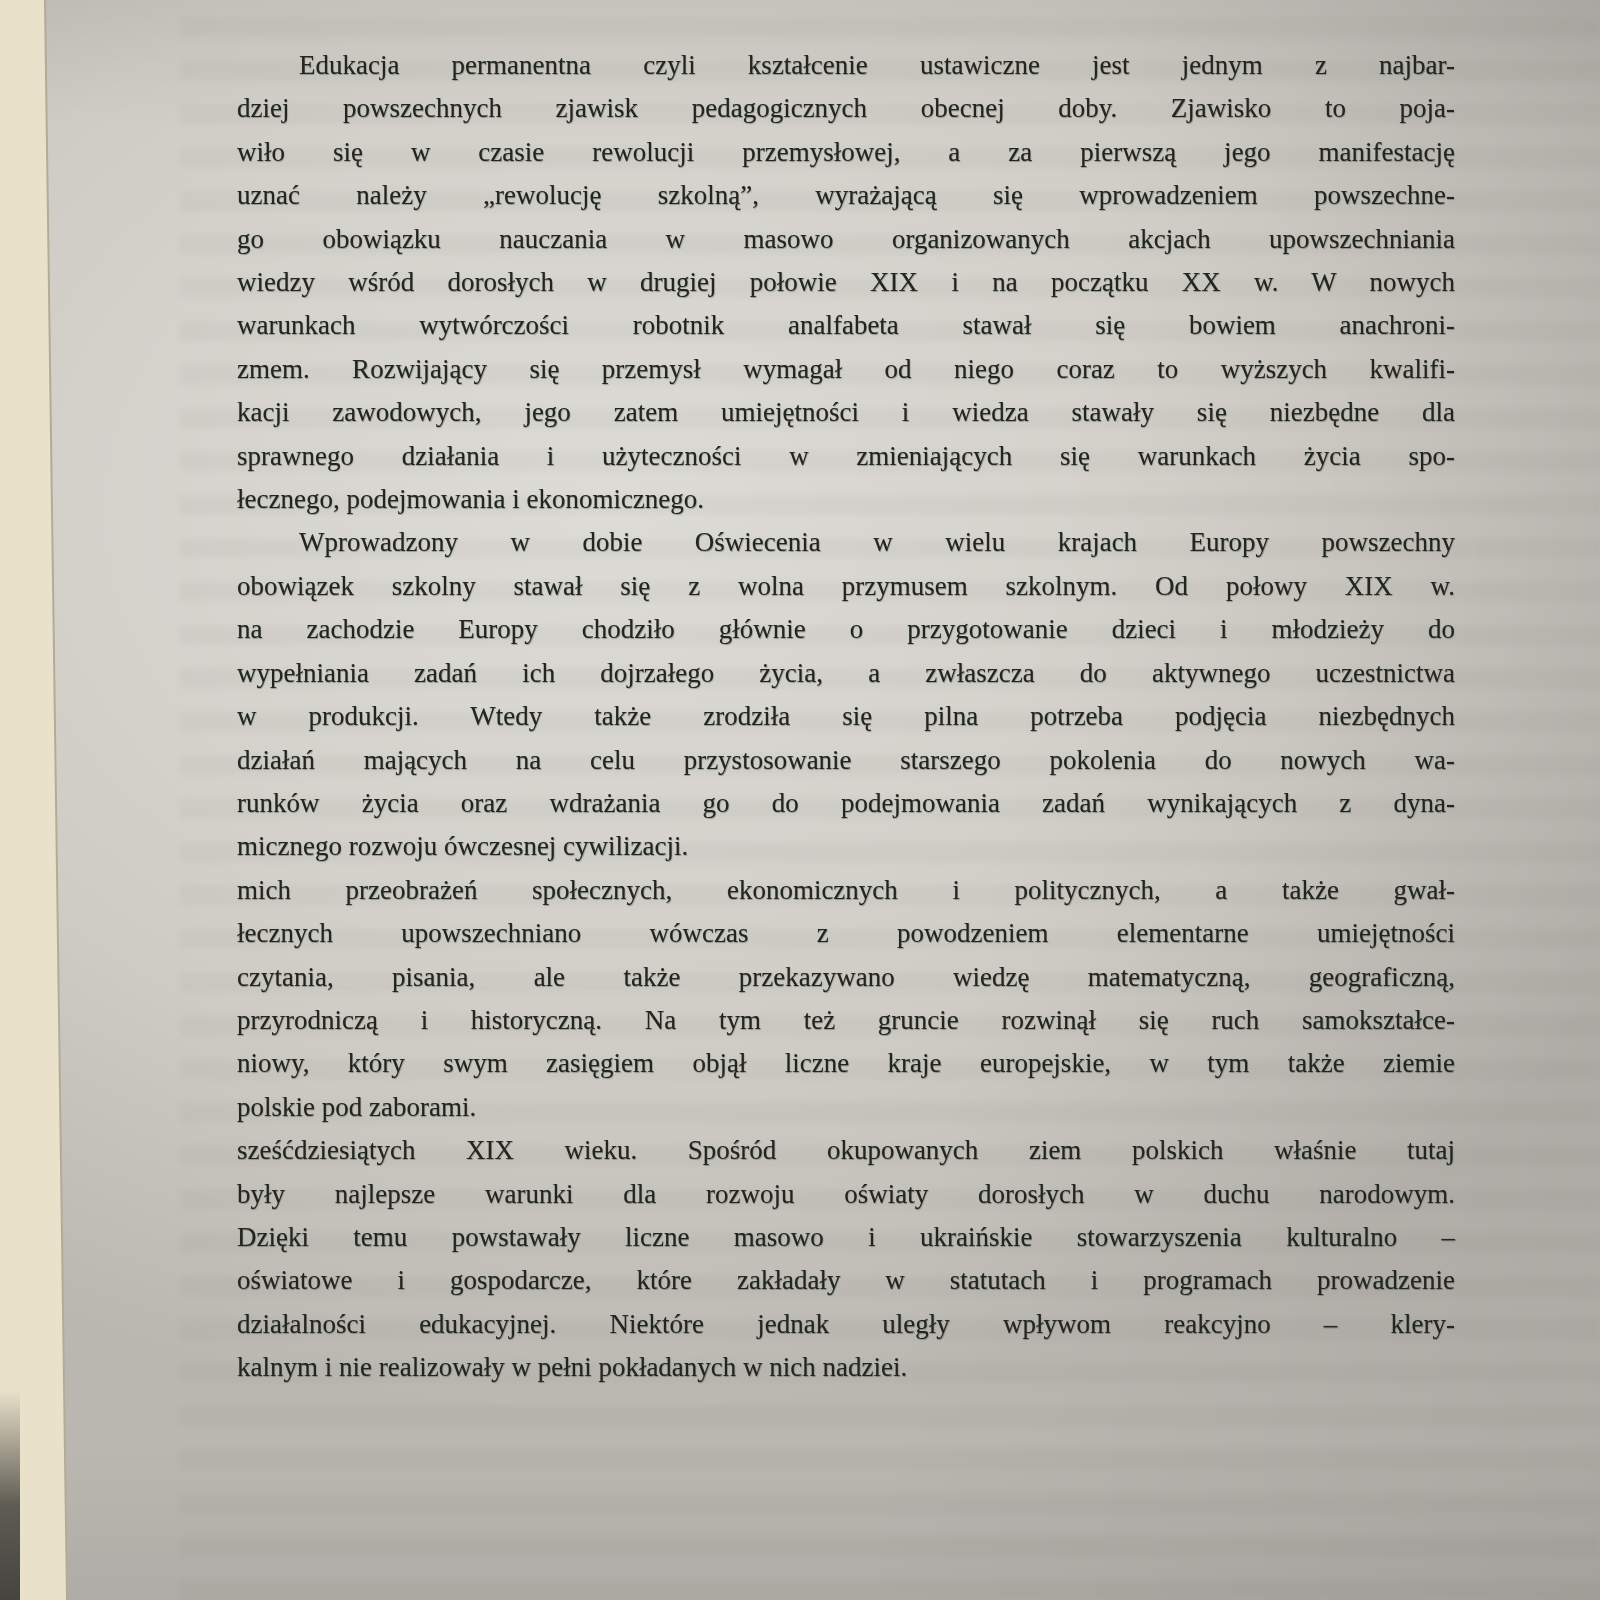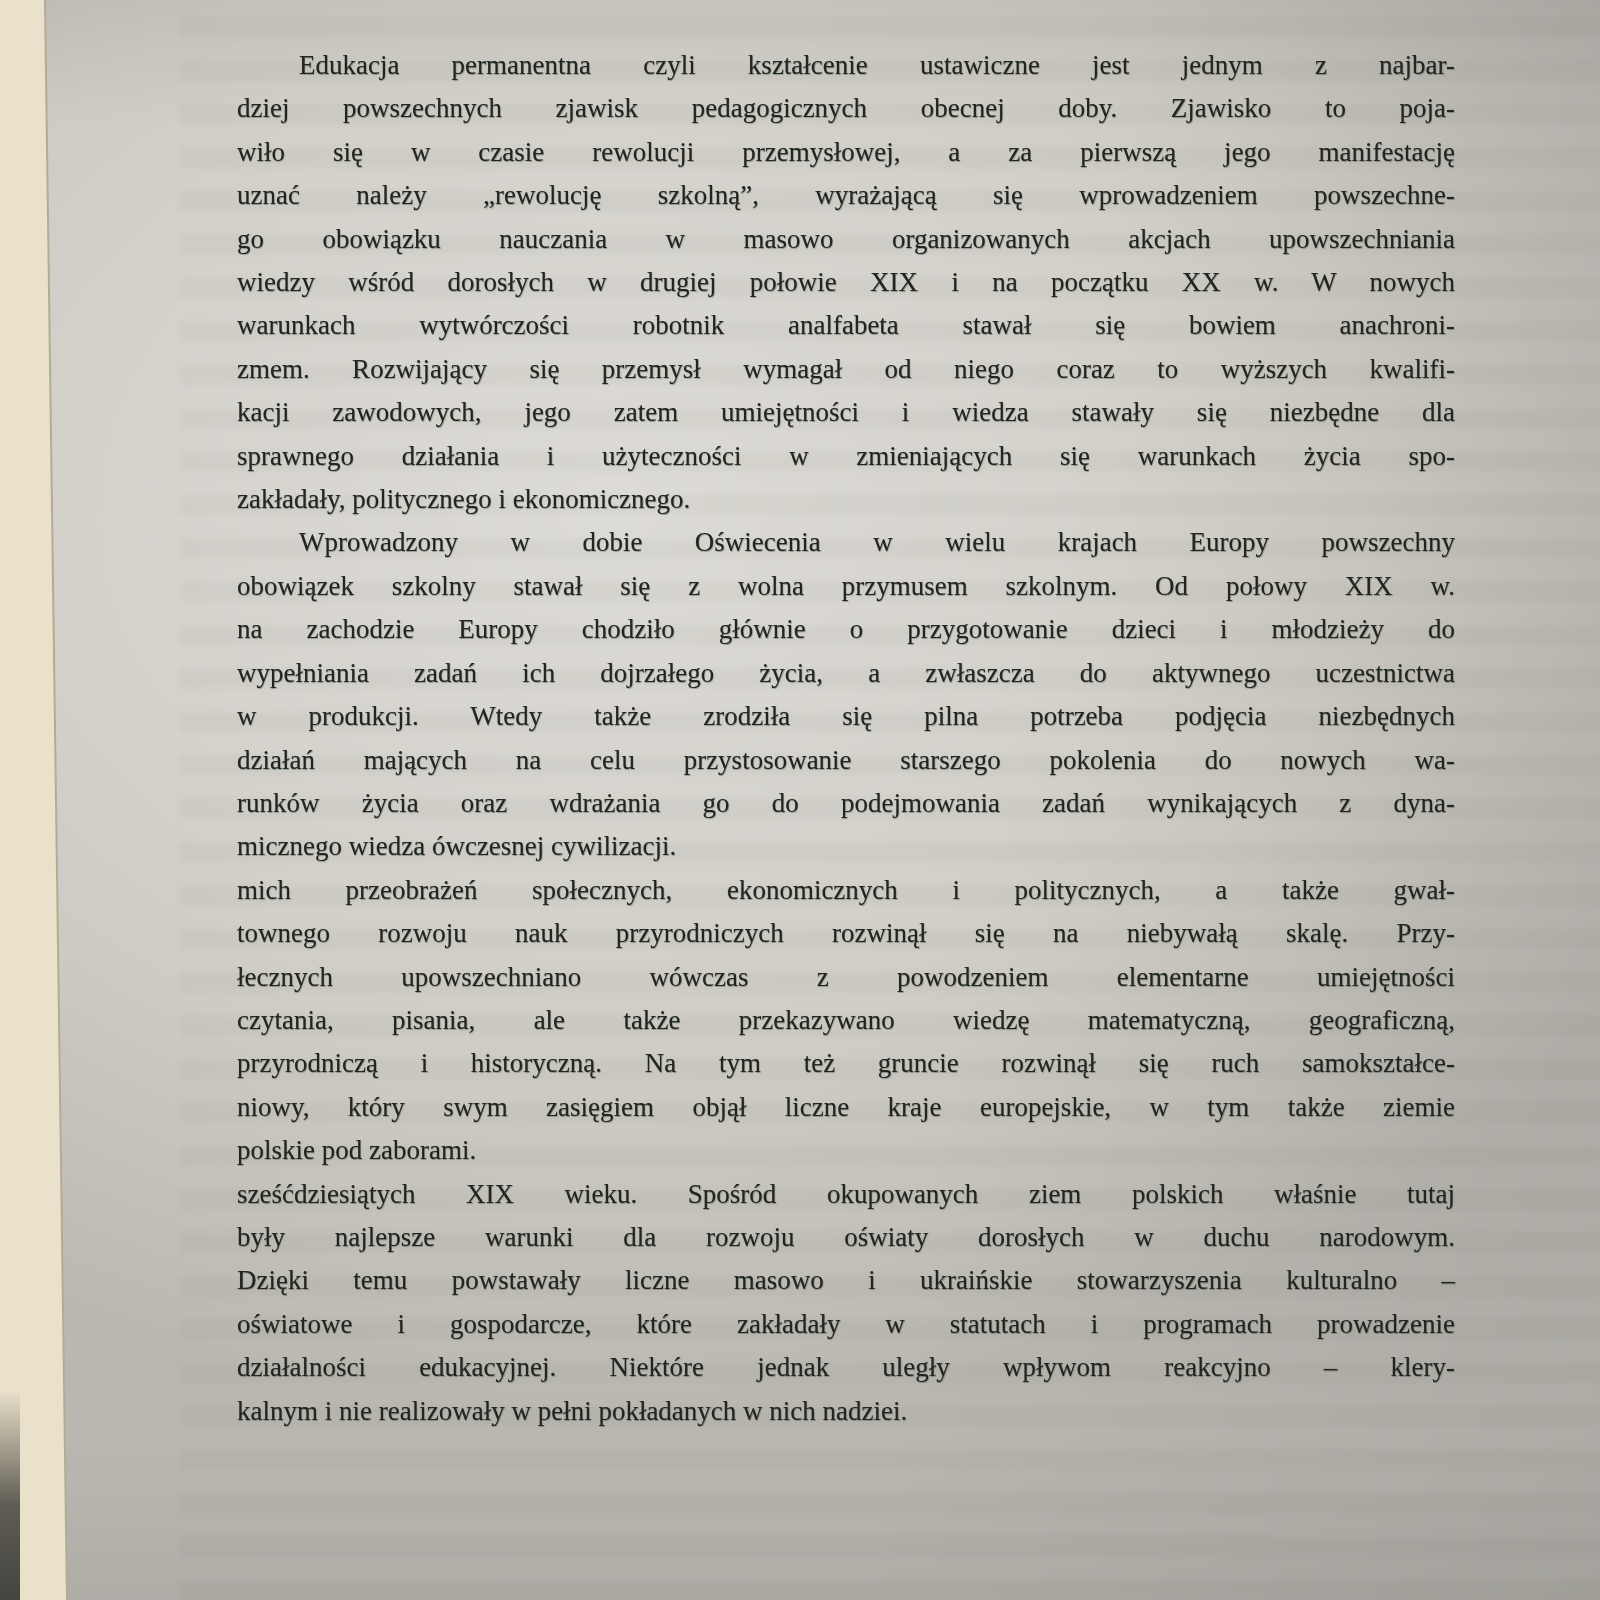--- a/index.html
+++ b/index.html
@@ -108,35 +108,34 @@
         <span class="line first">Edukacja permanentna czyli kształcenie ustawiczne jest jednym z najbar-</span>
         <span class="line">dziej powszechnych zjawisk pedagogicznych obecnej doby. Zjawisko to poja-</span>
         <span class="line">wiło się w czasie rewolucji przemysłowej, a za pierwszą jego manifestację</span>
         <span class="line">uznać należy „rewolucję szkolną”, wyrażającą się wprowadzeniem powszechne-</span>
         <span class="line">go obowiązku nauczania w masowo organizowanych akcjach upowszechniania</span>
         <span class="line">wiedzy wśród dorosłych w drugiej połowie XIX i na początku XX w. W nowych</span>
         <span class="line">warunkach wytwórczości robotnik analfabeta stawał się bowiem anachroni-</span>
         <span class="line">zmem. Rozwijający się przemysł wymagał od niego coraz to wyższych kwalifi-</span>
         <span class="line">kacji zawodowych, jego zatem umiejętności i wiedza stawały się niezbędne dla</span>
         <span class="line">sprawnego działania i użyteczności w zmieniających się warunkach życia spo-</span>
-        <span class="line last">zakładały, politycznego i ekonomicznego.</span>
+        <span class="line last">łecznego, podejmowania i ekonomicznego.</span>
       </p>
       <p class="para">
         <span class="line first">Wprowadzony w dobie Oświecenia w wielu krajach Europy powszechny</span>
         <span class="line">obowiązek szkolny stawał się z wolna przymusem szkolnym. Od połowy XIX w.</span>
         <span class="line">na zachodzie Europy chodziło głównie o przygotowanie dzieci i młodzieży do</span>
         <span class="line">wypełniania zadań ich dojrzałego życia, a zwłaszcza do aktywnego uczestnictwa</span>
         <span class="line">w produkcji. Wtedy także zrodziła się pilna potrzeba podjęcia niezbędnych</span>
         <span class="line">działań mających na celu przystosowanie starszego pokolenia do nowych wa-</span>
         <span class="line">runków życia oraz wdrażania go do podejmowania zadań wynikających z dyna-</span>
-        <span class="line last">micznego wiedza ówczesnej cywilizacji.</span>
+        <span class="line last">micznego rozwoju ówczesnej cywilizacji.</span>
       </p>
       <p class="para">
         <span class="line">mich przeobrażeń społecznych, ekonomicznych i politycznych, a także gwał-</span>
-        <span class="line">townego rozwoju nauk przyrodniczych rozwinął się na niebywałą skalę. Przy-</span>
         <span class="line">łecznych upowszechniano wówczas z powodzeniem elementarne umiejętności</span>
         <span class="line">czytania, pisania, ale także przekazywano wiedzę matematyczną, geograficzną,</span>
         <span class="line">przyrodniczą i historyczną. Na tym też gruncie rozwinął się ruch samokształce-</span>
         <span class="line">niowy, który swym zasięgiem objął liczne kraje europejskie, w tym także ziemie</span>
         <span class="line last">polskie pod zaborami.</span>
       </p>
       <p class="para">
         <span class="line">sześćdziesiątych XIX wieku. Spośród okupowanych ziem polskich właśnie tutaj</span>
         <span class="line">były najlepsze warunki dla rozwoju oświaty dorosłych w duchu narodowym.</span>
         <span class="line">Dzięki temu powstawały liczne masowo i ukraińskie stowarzyszenia kulturalno –</span>

